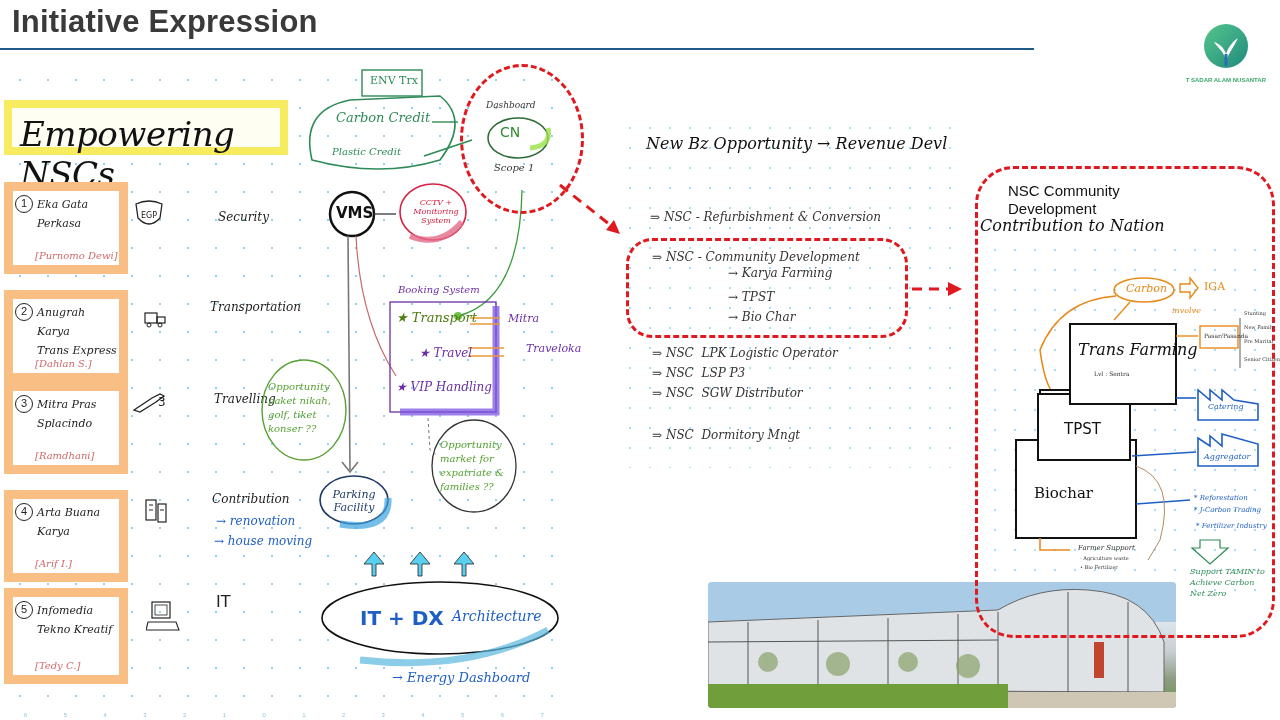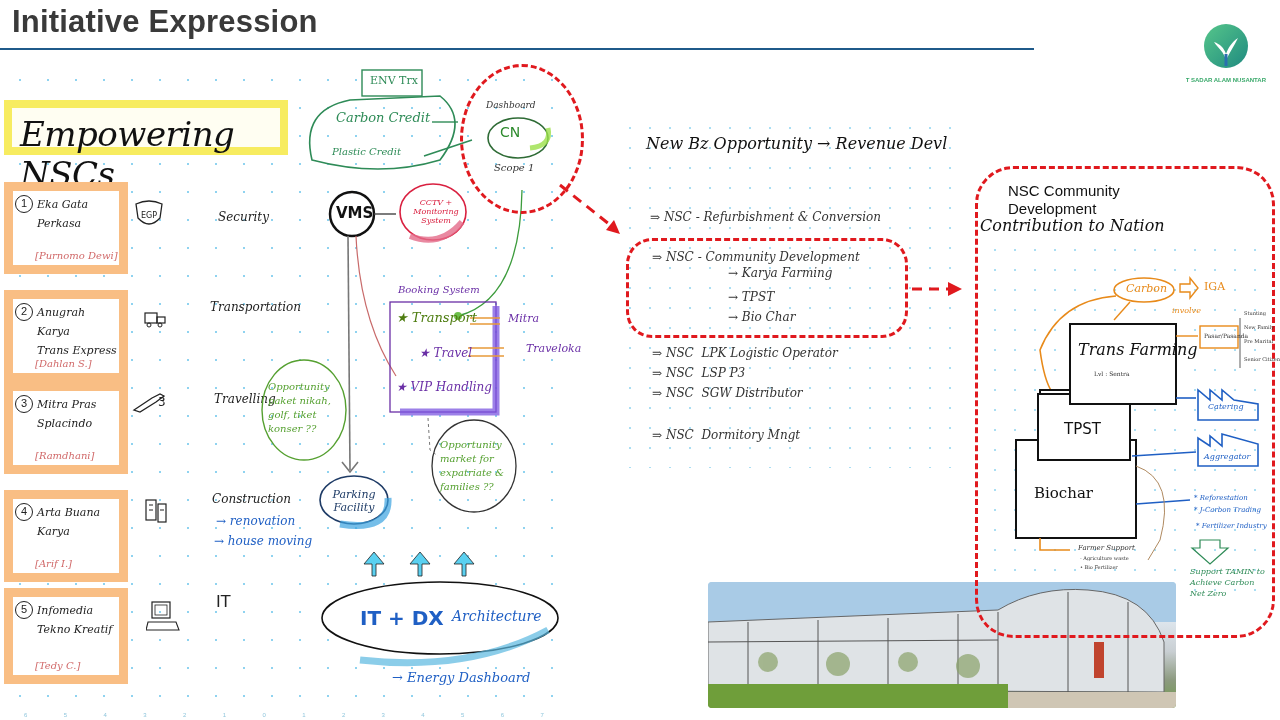--- a/index.html
+++ b/index.html
@@ -134,21 +134,21 @@
   <svg width="36" height="34">
       <rect x="6" y="2" width="18" height="16" fill="none" stroke="#222" stroke-width="1.2"></rect>
       <rect x="9" y="5" width="12" height="10" fill="none" stroke="#222" stroke-width="0.8"></rect>
       <path d="M2 22 L30 22 L33 30 L0 30 Z" fill="none" stroke="#222" stroke-width="1.1"></path>
     </svg>
 </div>
 
 <div class="sector" style="left:218px; top:210px;">Security</div>
 <div class="sector" style="left:210px; top:300px;">Transportation</div>
 <div class="sector" style="left:214px; top:392px;">Travelling</div>
-<div class="sector" style="left:212px; top:492px;">Construction</div>
+<div class="sector" style="left:212px; top:492px;">Contribution</div>
 <div class="sector-sub" style="left:216px; top:514px;">→ renovation</div>
 <div class="sector-sub" style="left:214px; top:534px;">→ house moving</div>
 <div class="sector" style="left:216px; top:592px; font-size:16px; font-style:normal; font-family:'DejaVu Sans',sans-serif;">IT</div>
 
 <svg style="position:absolute; left:0; top:0;" width="1280" height="720">
 
   <path d="M312 160 Q300 110 350 100 L440 96 Q470 120 440 160 Q380 178 312 160 Z" fill="none" stroke="#2e8b57" stroke-width="1.6"></path>
   <rect x="362" y="70" width="60" height="26" fill="#fff" stroke="#2e8b57" stroke-width="1.4"></rect>
 
   <path d="M458 122 L432 122" stroke="#2e8b57" stroke-width="1.4" fill="none"></path>

